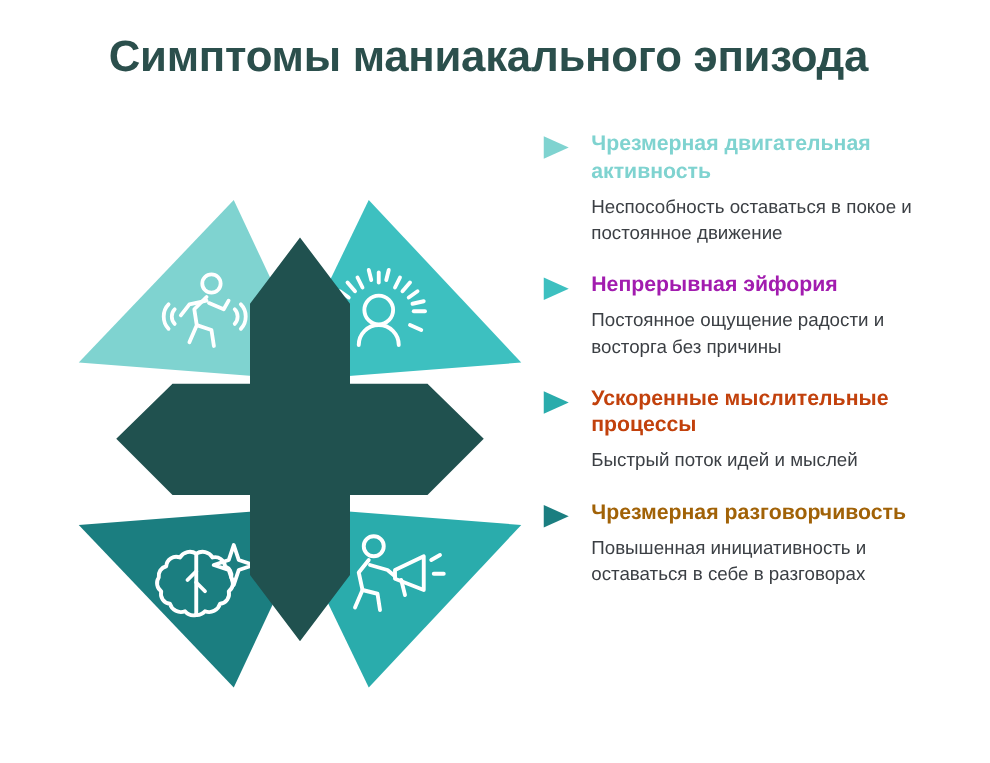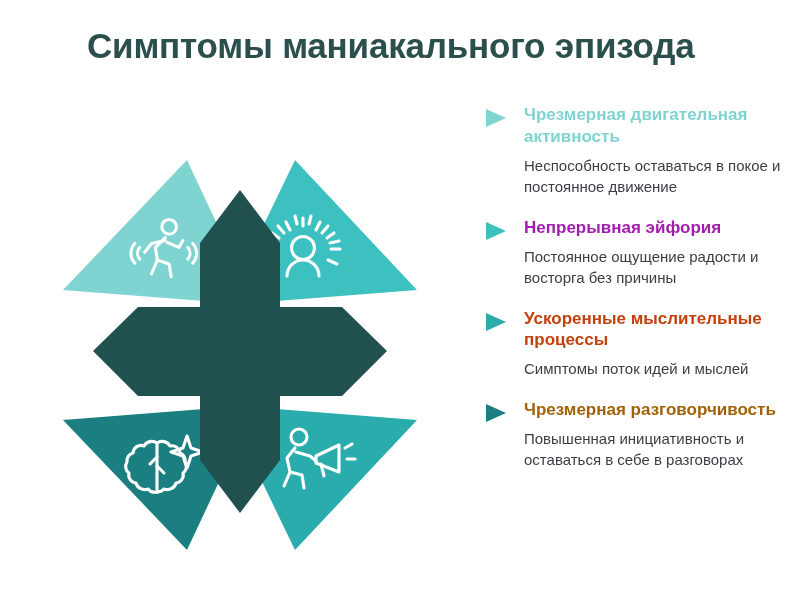--- a/index.html
+++ b/index.html
@@ -46,21 +46,21 @@
   }
   .graphic svg {
     display: block;
     width: 390px;
     height: 400px;
   }
 
   
   .list {
     position: absolute;
-    left: 485px;
+    left: 434px;
     top: 104px;
     width: 300px;
   }
   .list-item {
     position: relative;
     padding-left: 39px;
     margin-bottom: 19px;
   }
   .list-item:last-child {
     margin-bottom: 0;
@@ -200,21 +200,21 @@
       <p class="item-desc">Постоянное ощущение радости и восторга без причины</p>
     </div>
 
     <div class="list-item">
       <span class="bullet-arrow">
         <svg viewBox="0 0 22 20" xmlns="http://www.w3.org/2000/svg">
           <polygon points="1,1 21,10 1,19" fill="#2aacac"></polygon>
         </svg>
       </span>
       <p class="item-heading" style="color:#c2410c">Ускоренные мыслительные процессы</p>
-      <p class="item-desc">Симптомы поток идей и мыслей</p>
+      <p class="item-desc">Быстрый поток идей и мыслей</p>
     </div>
 
     <div class="list-item">
       <span class="bullet-arrow">
         <svg viewBox="0 0 22 20" xmlns="http://www.w3.org/2000/svg">
           <polygon points="1,1 21,10 1,19" fill="#1b7e80"></polygon>
         </svg>
       </span>
       <p class="item-heading" style="color:#a16207">Чрезмерная разговорчивость</p>
       <p class="item-desc">Повышенная инициативность и оставаться в себе в разговорах</p>

